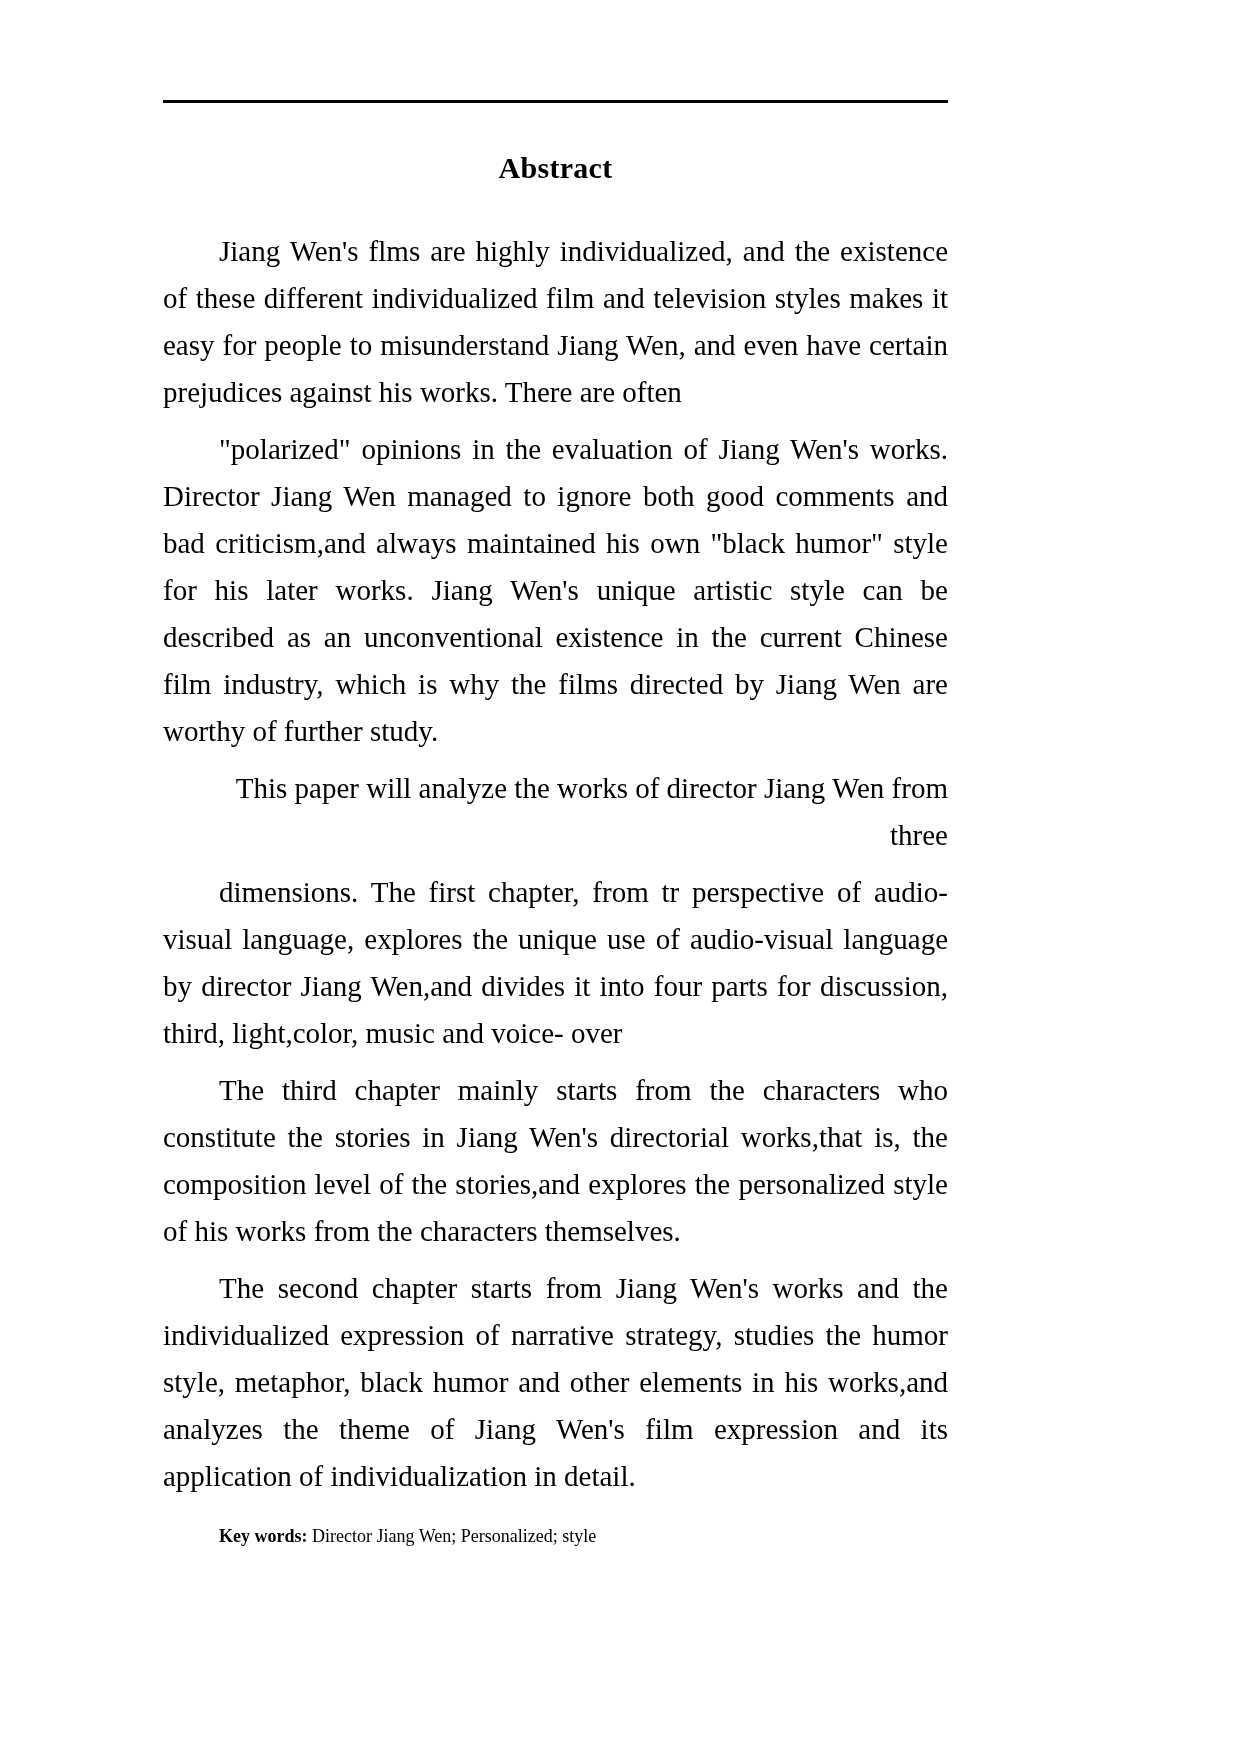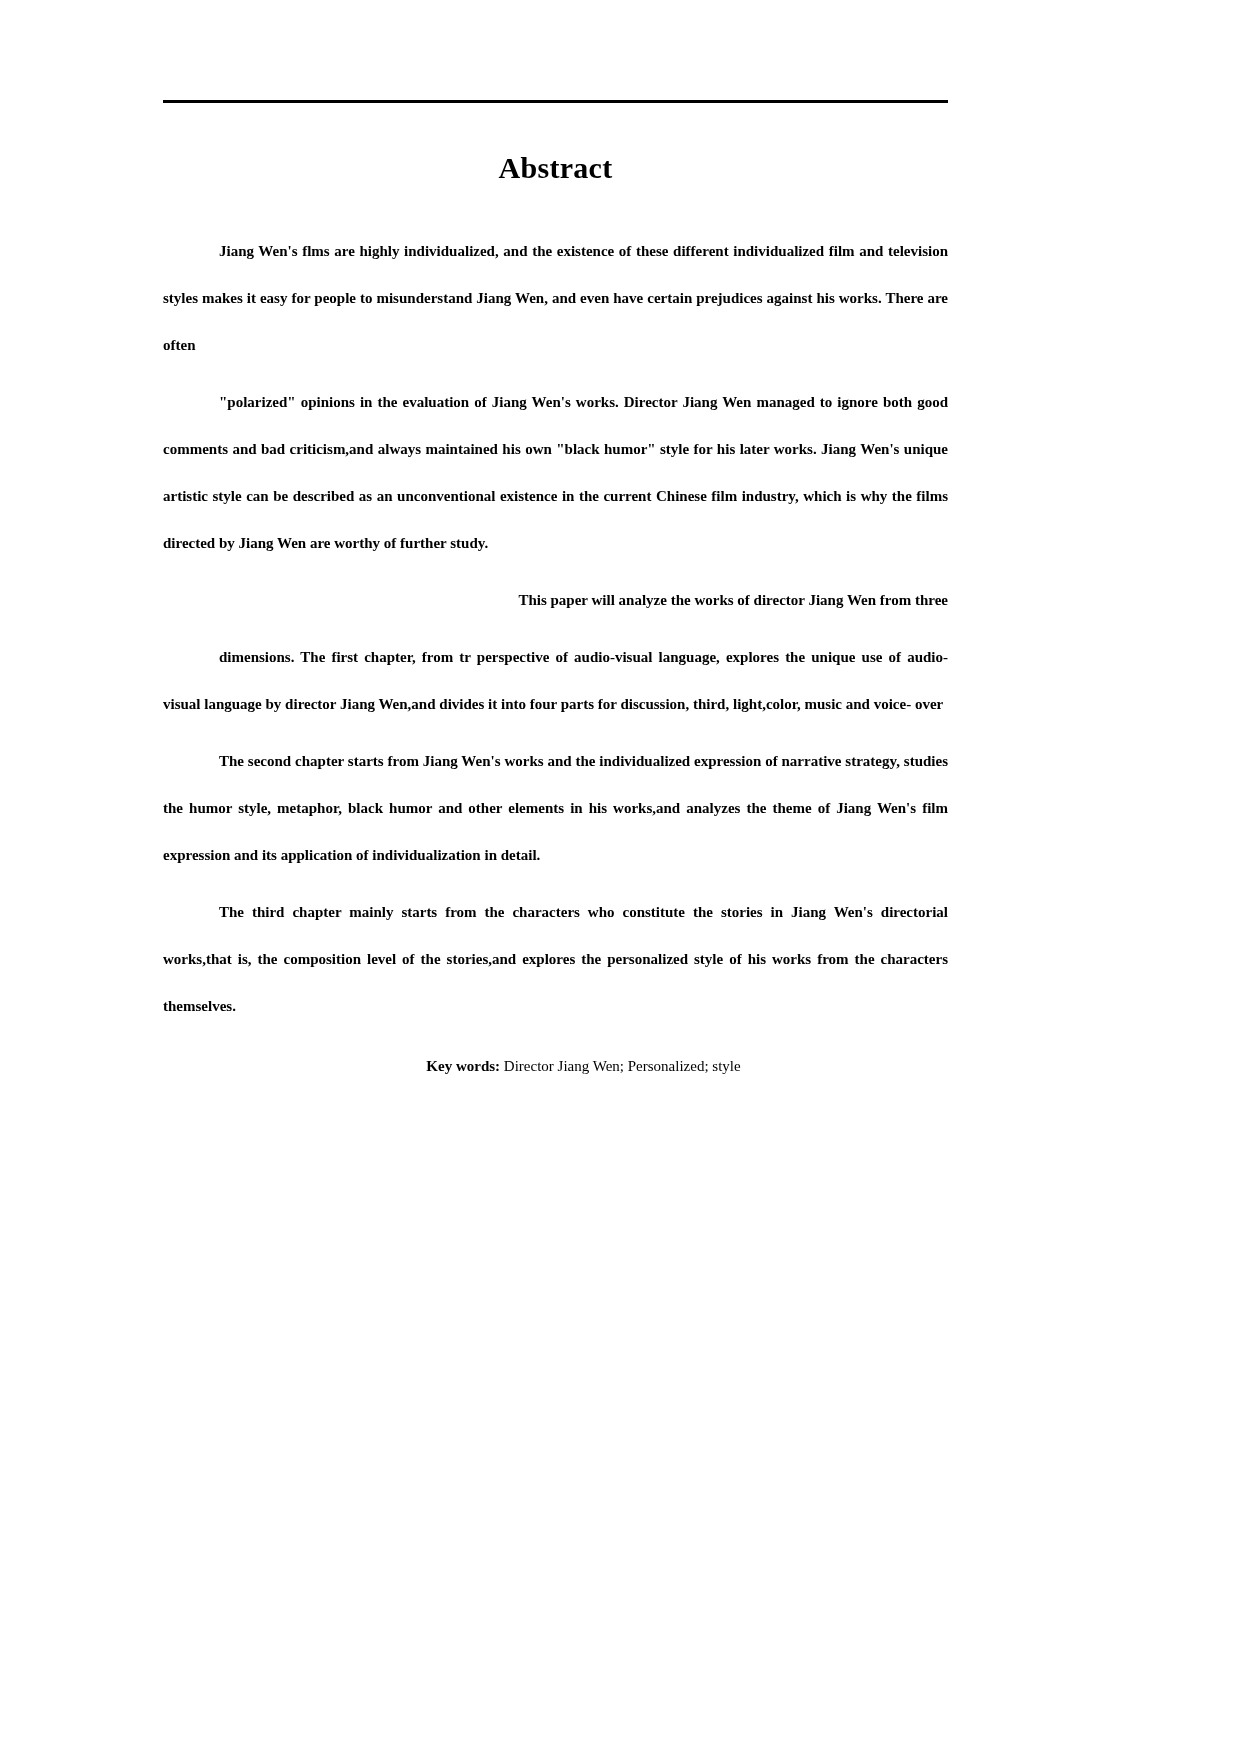--- a/index.html
+++ b/index.html
@@ -42,41 +42,40 @@
     letter-spacing: 0.3px;
     margin: 47px 0 0 0;
     line-height: 1.2;
   }
   .body-block {
     margin-top: 42px;
   }
   p.para {
     margin: 0 0 0 0;
     padding: 0;
-    font-size: 15px;
+    font-size: 29px;
     line-height: 47px;
     text-align: justify;
     text-justify: inter-word;
     text-indent: 56px;
     -webkit-hyphens: none;
     hyphens: none;
-    font-weight: bold;
   }
   p.para + p.para {
     margin-top: 10px;
   }
   p.para.no-justify {
     text-align: right;
   }
   p.keywords {
     margin: 13px 0 0 0;
     padding: 0;
-    font-size: 15px;
+    font-size: 18px;
     line-height: 47px;
-    text-align: center;
+    text-align: left;
     text-indent: 56px;
   }
   .kw-label {
     font-weight: bold;
   }
   .kw-colon {
     font-weight: bold;
   }
 </style>
 </head>
@@ -92,21 +91,21 @@
     <div class="body-block">
 
       <p class="para">Jiang Wen's flms are highly individualized, and the existence of these different individualized film and television styles makes it easy for people to misunderstand Jiang Wen, and even have certain prejudices against his works. There are often</p>
 
       <p class="para">"polarized" opinions in the evaluation of Jiang Wen's works. Director Jiang Wen managed to ignore both good comments and bad criticism,and always maintained his own "black humor" style for his later works. Jiang Wen's unique artistic style can be described as an unconventional existence in the current Chinese film industry, which is why the films directed by Jiang Wen are worthy of further study.</p>
 
       <p class="para no-justify">This paper will analyze the works of director Jiang Wen from three</p>
 
       <p class="para">dimensions. The first chapter, from tr perspective of audio-visual language, explores the unique use of audio-visual language by director Jiang Wen,and divides it into four parts for discussion, third, light,color, music and voice- over</p>
 
+      <p class="para">The third chapter mainly starts from the characters who constitute the stories in Jiang Wen's directorial works,that is, the composition level of the stories,and explores the personalized style of his works from the characters themselves.</p>
+
       <p class="para">The second chapter starts from Jiang Wen's works and the individualized expression of narrative strategy, studies the humor style, metaphor, black humor and other elements in his works,and analyzes the theme of Jiang Wen's film expression and its application of individualization in detail.</p>
-
-      <p class="para">The third chapter mainly starts from the characters who constitute the stories in Jiang Wen's directorial works,that is, the composition level of the stories,and explores the personalized style of his works from the characters themselves.</p>
 
       <p class="keywords"><span class="kw-label">Key words</span><span class="kw-colon">:</span>&nbsp;<span class="kw-value">Director Jiang Wen; Personalized; style</span></p>
 
     </div>
   </div>
 </div>
 
 </body></html>

